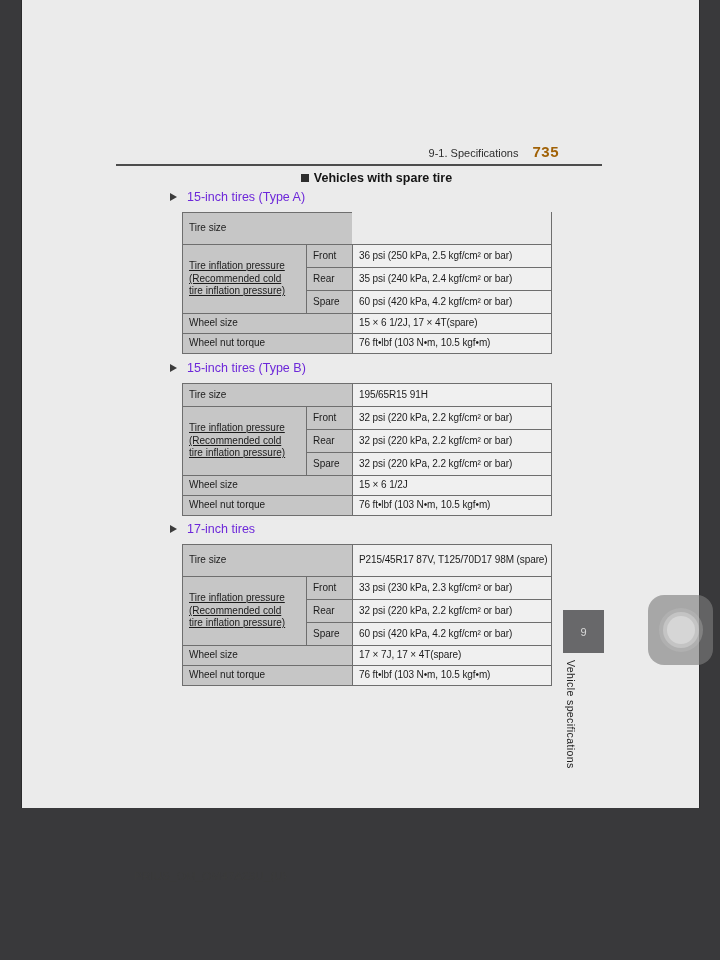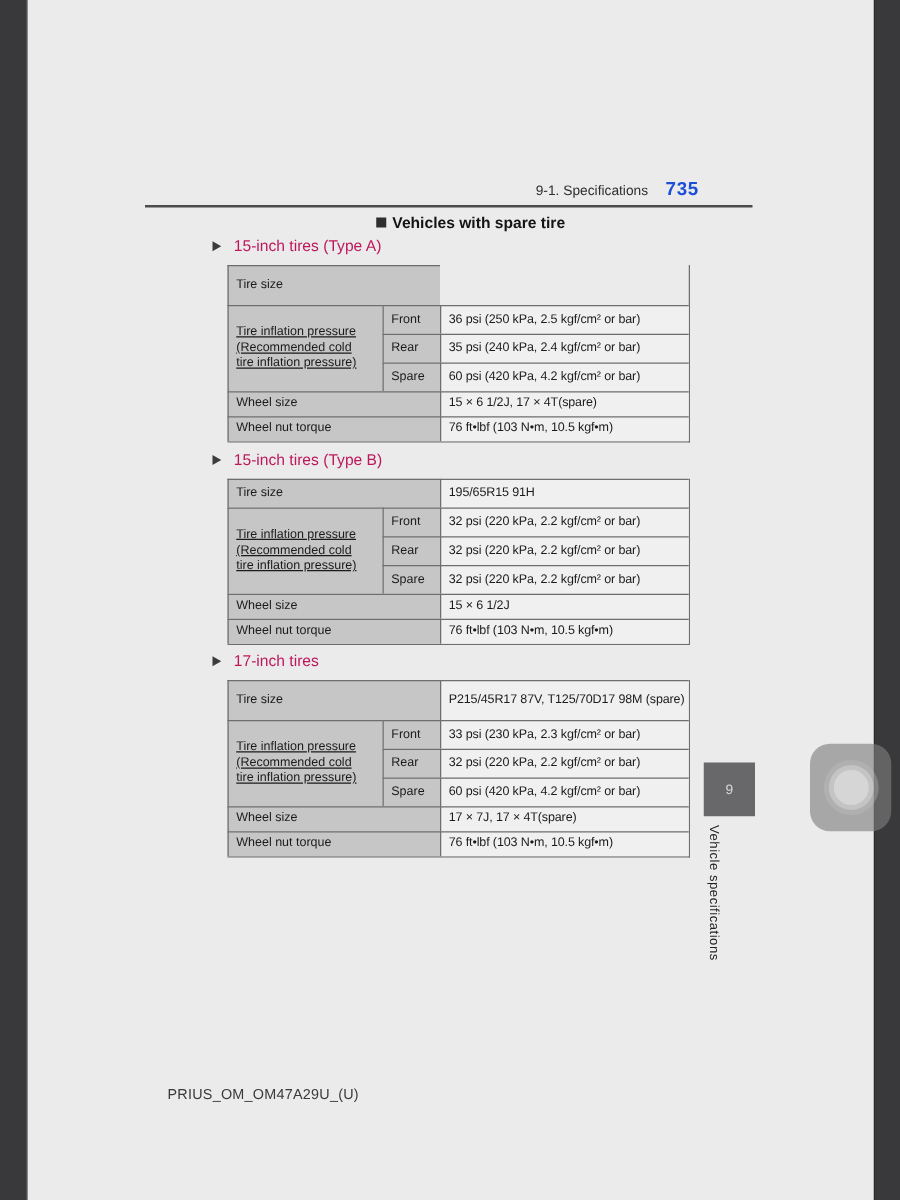--- a/index.html
+++ b/index.html
@@ -3,47 +3,47 @@
 <meta charset="utf-8">
 <style>
   html,body{margin:0;padding:0;}
   body{
     width:720px;height:960px;position:relative;overflow:hidden;
     background:var(--frame,#39393b);
     font-family:"Liberation Sans","DejaVu Sans",sans-serif;
     -webkit-font-smoothing:antialiased;
   }
   .page{
-    position:absolute;left:21px;top:0;width:679px;height:960px;
+    position:absolute;left:21px;top:0;width:679px;height:808px;
     background:var(--page-bg,#ebebeb);
     border-left:1px solid #2a2a2c;border-right:1px solid #2a2a2c;
     box-sizing:border-box;
   }
   
   .page-header{
     position:absolute;left:94px;top:143px;width:486px;
     display:flex;justify-content:flex-end;align-items:baseline;
     gap:14px;padding-right:43px;box-sizing:border-box;
   }
   .hdr-section{font-size:11px;color:#2e2e2e;}
-  .hdr-page{font-size:15px;font-weight:bold;color:#1d4ed8;letter-spacing:0.5px;}
+  .hdr-page{font-size:15px;font-weight:bold;color:#a16207;letter-spacing:0.5px;}
   .header-rule{
     position:absolute;left:94px;top:164px;width:486px;height:2px;
     background:#4c4c4c;
   }
   
   .main{position:absolute;left:148px;top:171px;width:402px;}
   .section-heading{
     display:flex;align-items:center;gap:5px;padding-left:11px;
     font-size:12.5px;font-weight:bold;color:#141414;justify-content:center;
   }
   .sq-bullet{width:8px;height:8px;background:#2e2e2e;flex:0 0 auto;}
   .tire-group-title{
     display:flex;align-items:center;gap:10px;
-    font-size:12.5px;color:#be185d;
+    font-size:12.5px;color:#6d28d9;
   }
   .tri-bullet{
     width:0;height:0;flex:0 0 auto;
     border-left:7px solid #3c3c3c;
     border-top:4.5px solid transparent;
     border-bottom:4.5px solid transparent;
   }
   .mt5{margin-top:5px;} .mt6{margin-top:6px;} .mt7{margin-top:7px;}
   
   .spec-table{

